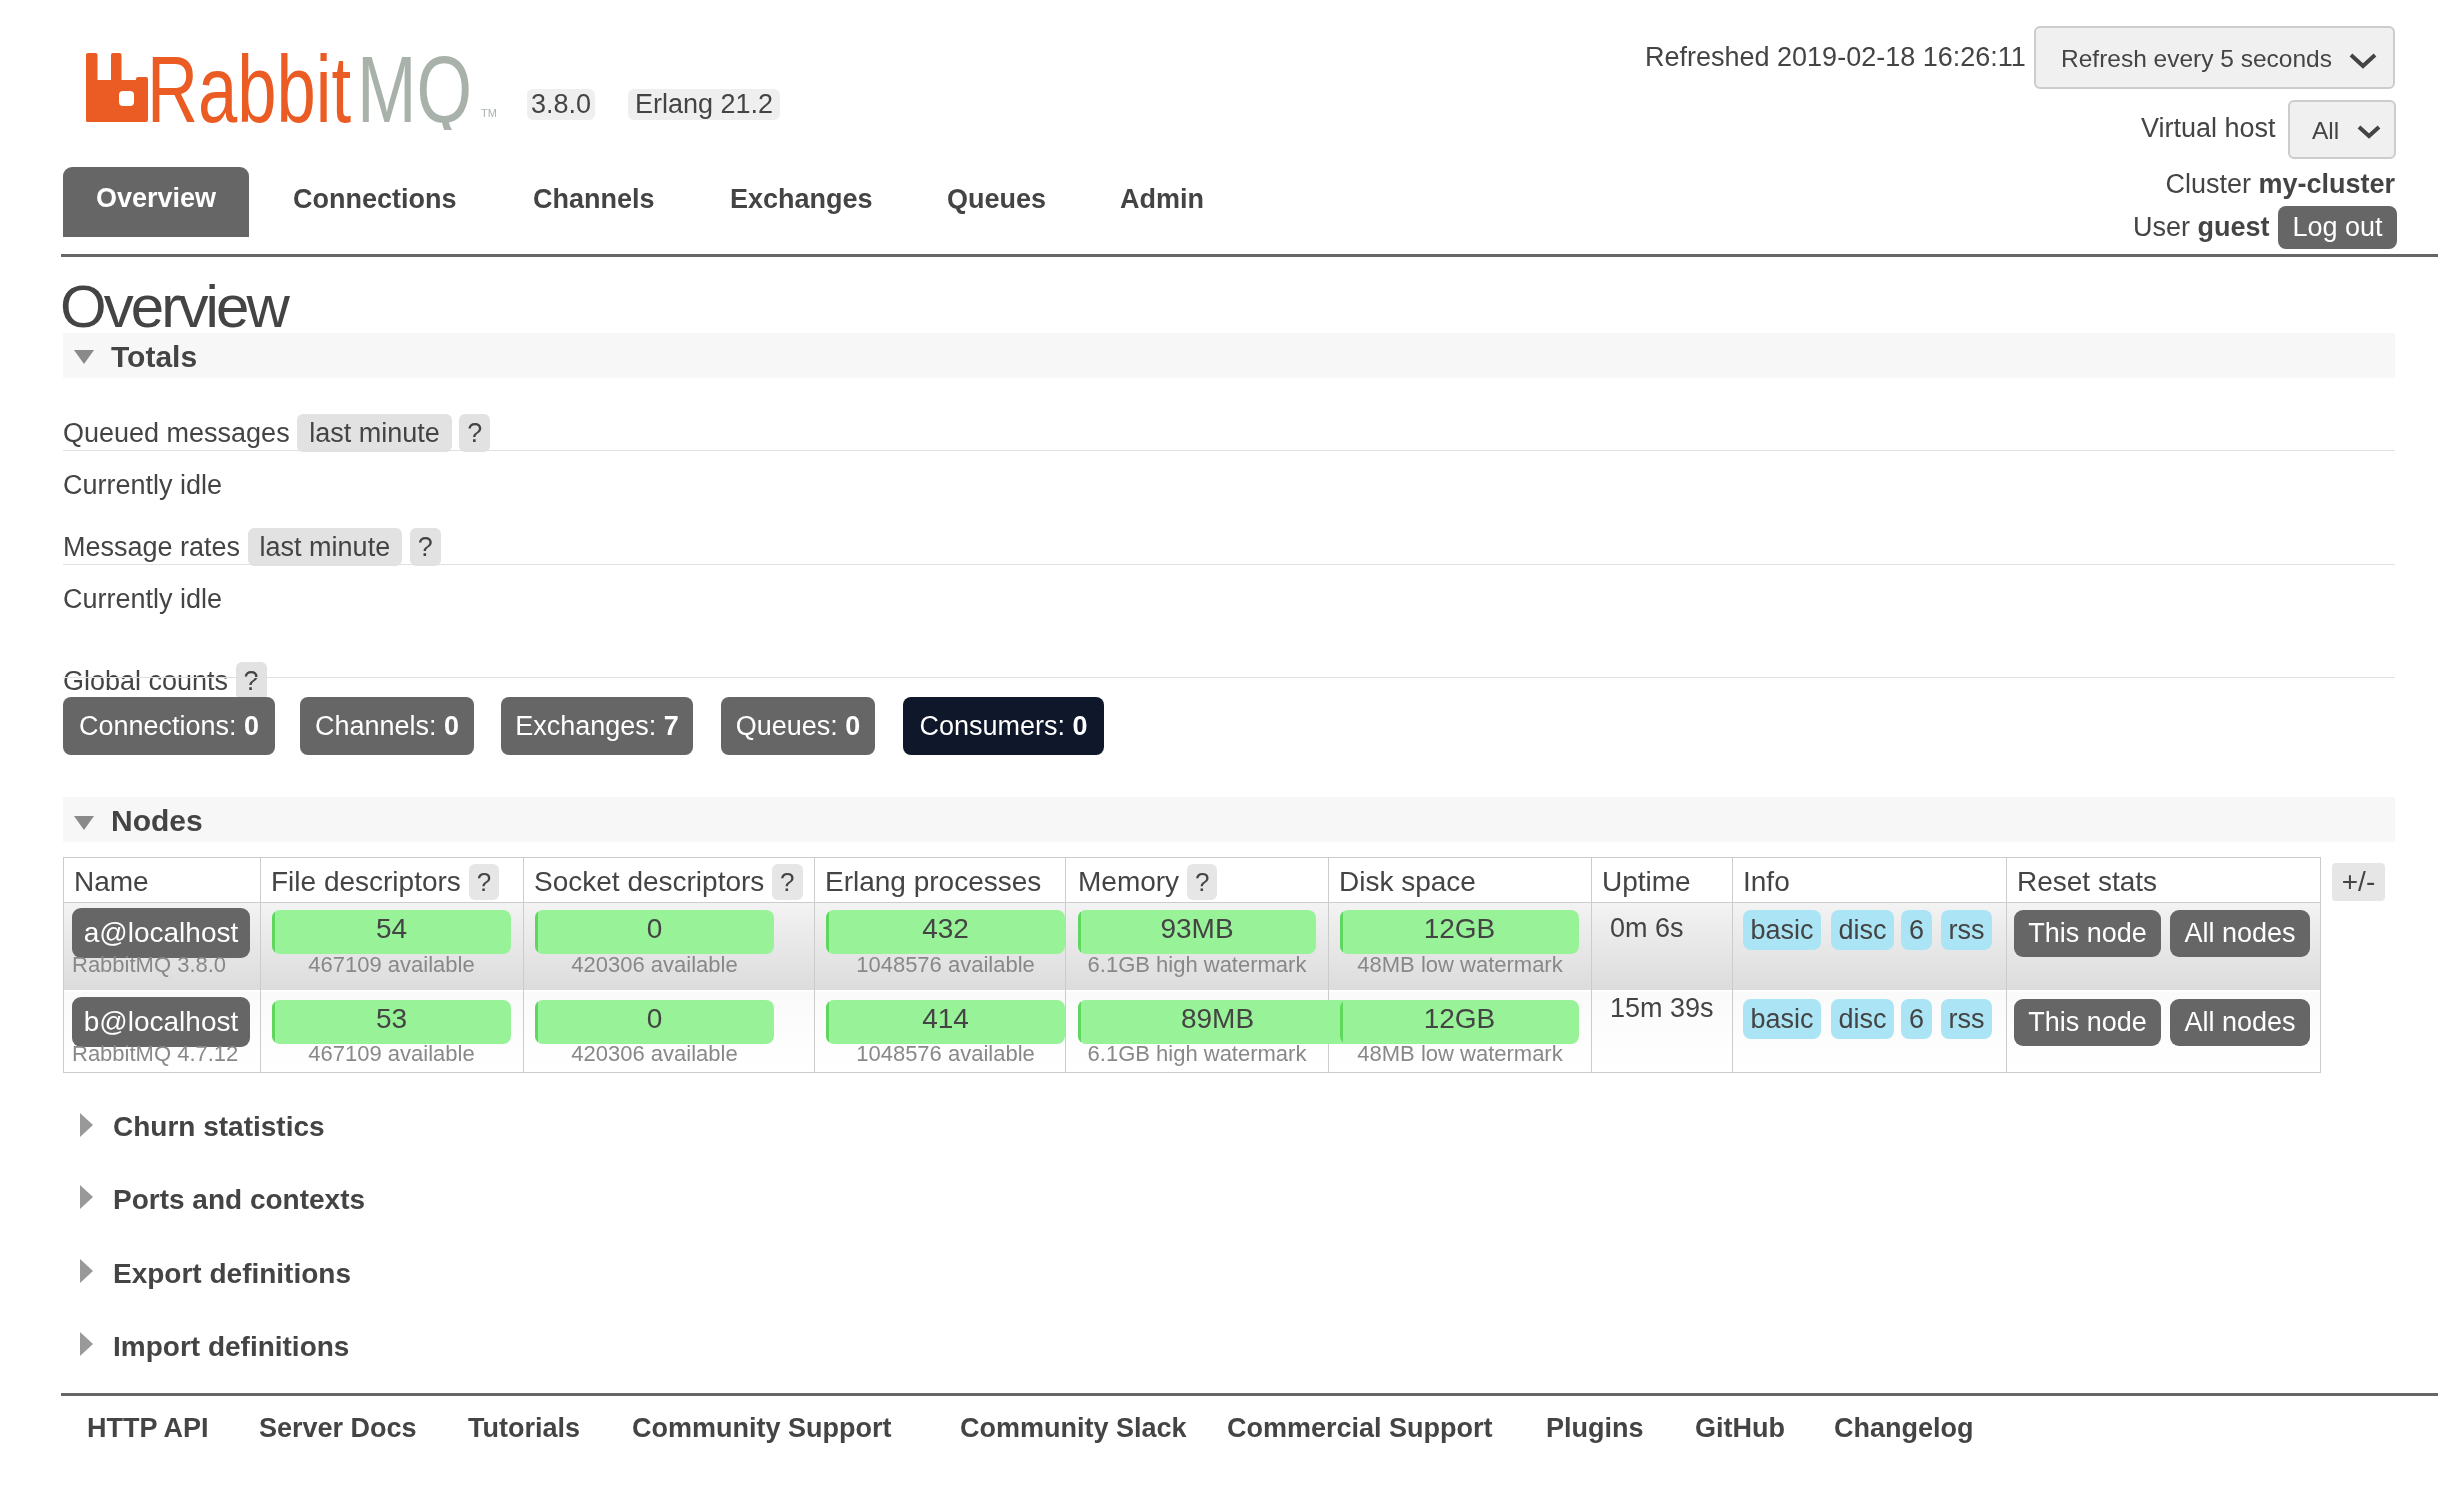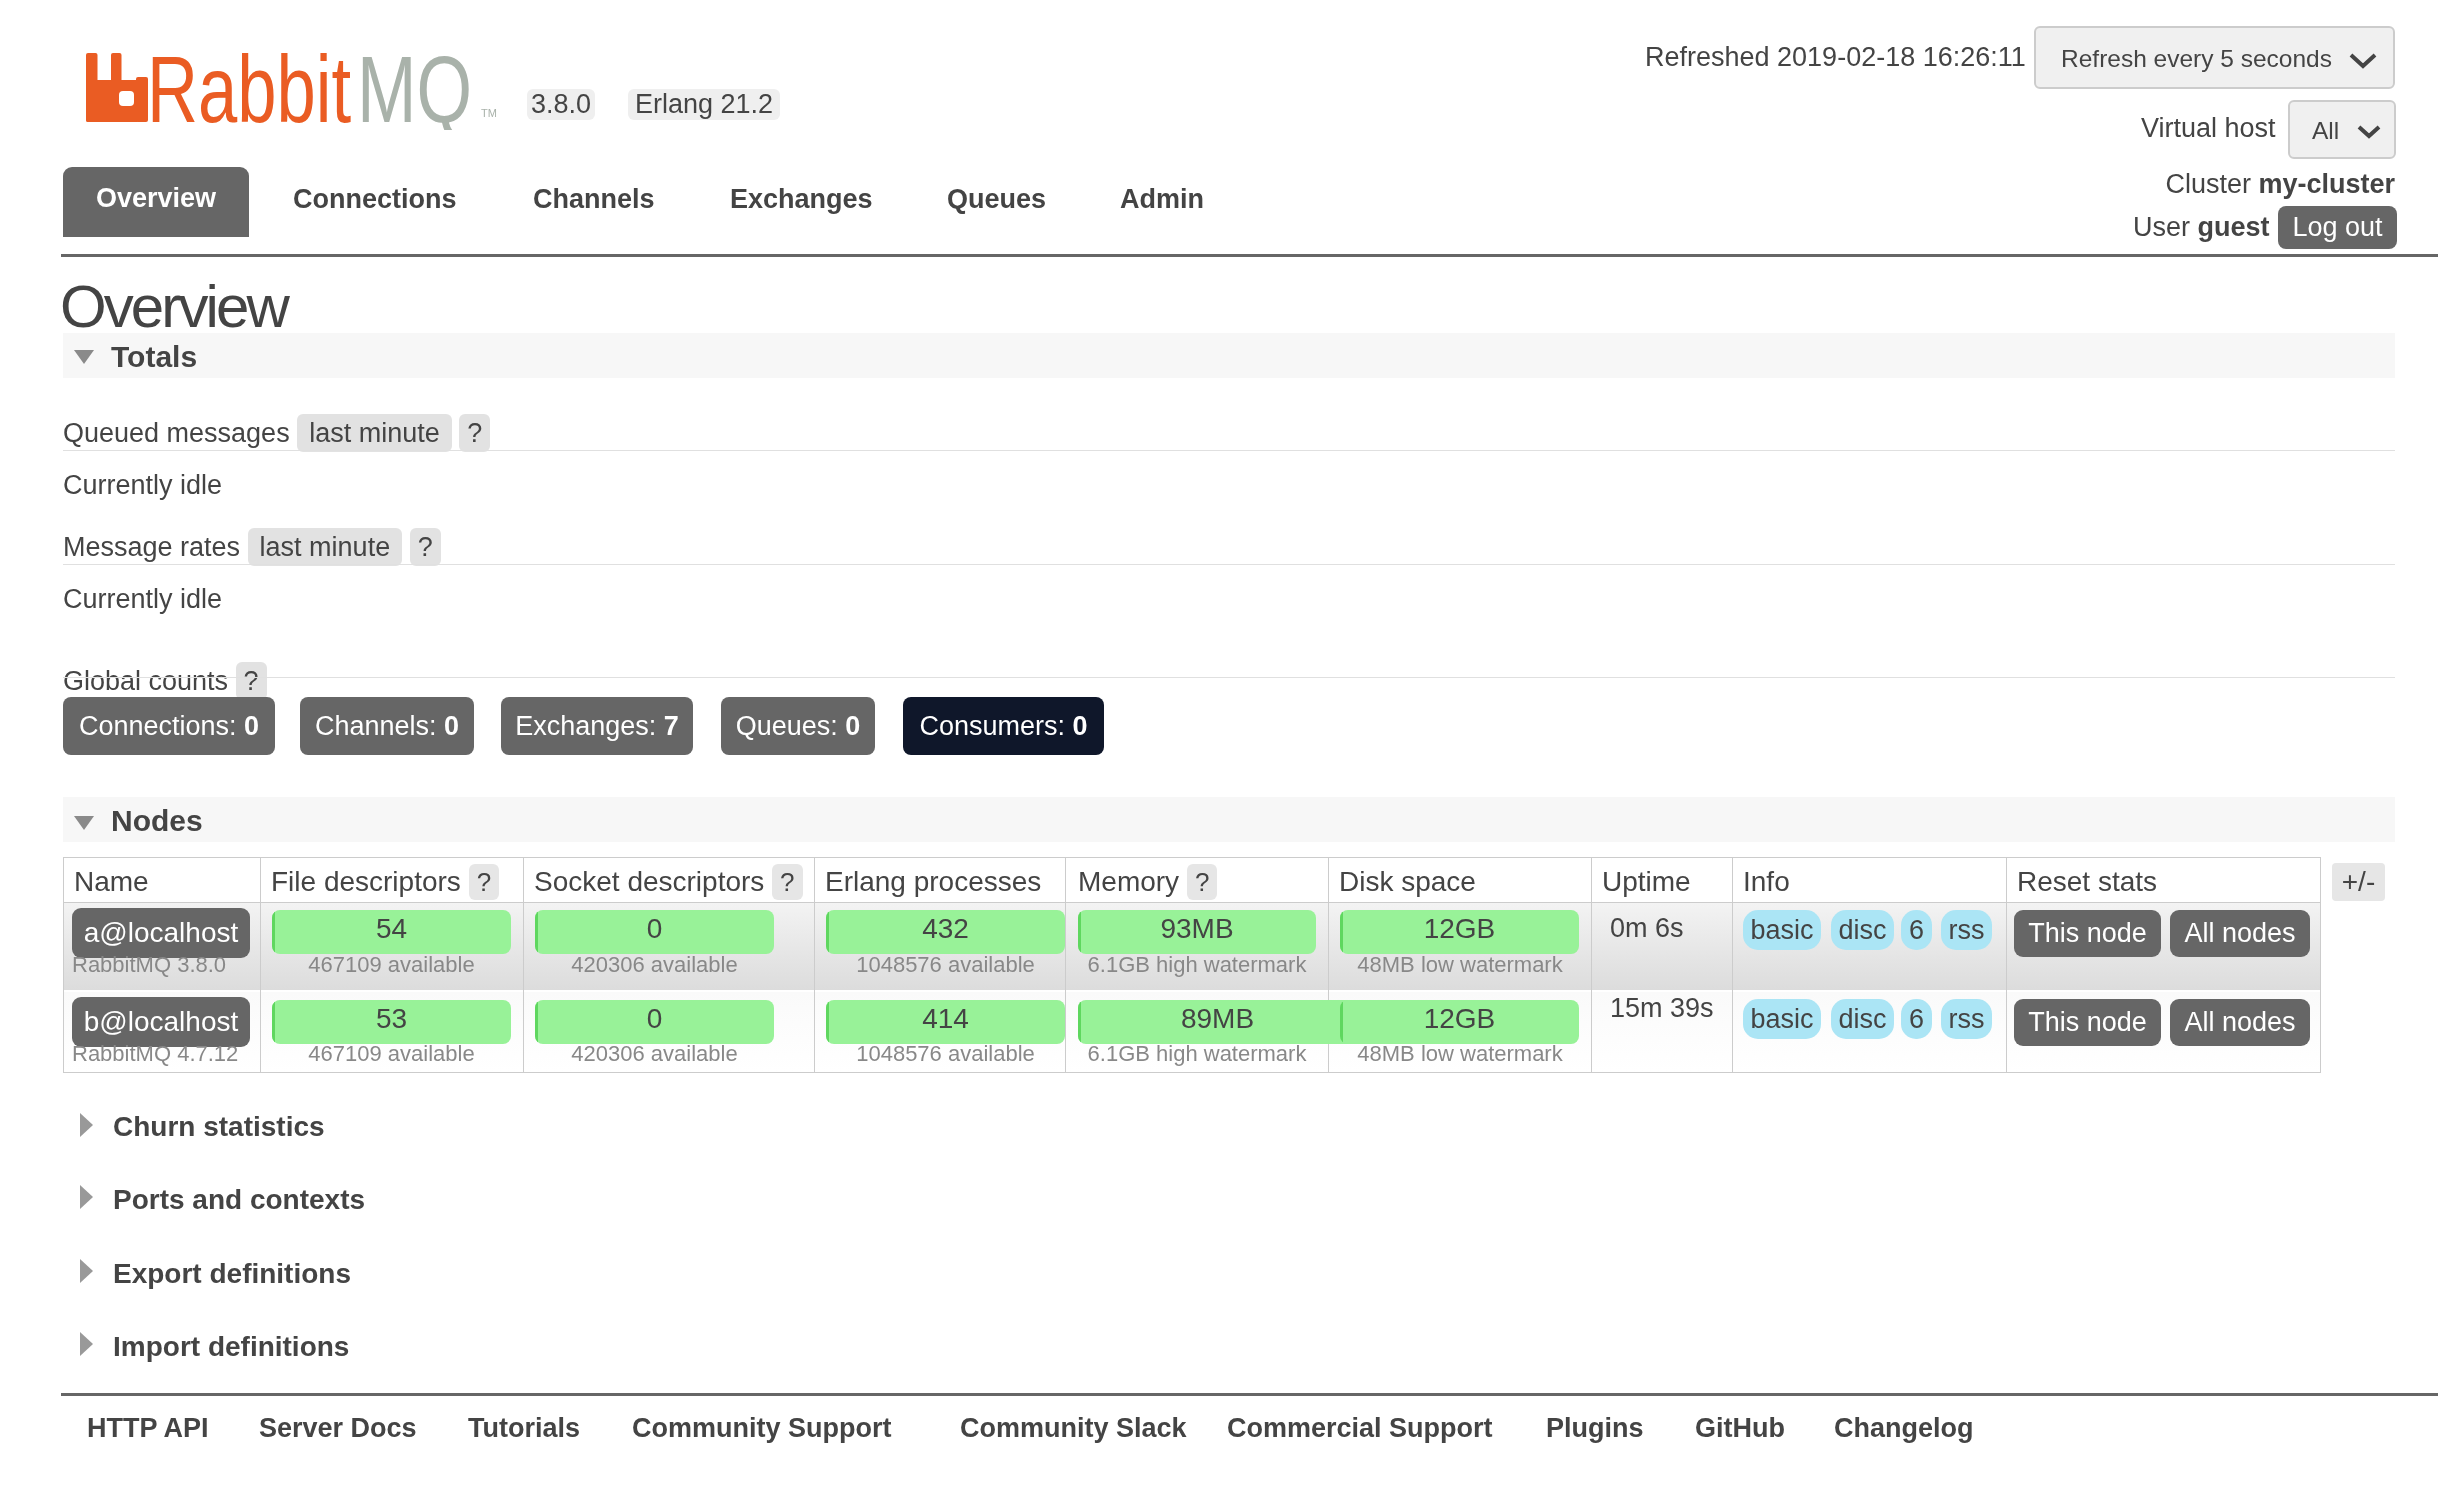--- a/index.html
+++ b/index.html
@@ -7,21 +7,21 @@
 body { position:relative; overflow:hidden; }
 .abs { position:absolute; }
 .b { font-weight:bold; }
 .tag { background:#e6e6e6; color:#444; border-radius:6px; }
 .grad1 { background:linear-gradient(#f3f3f3,#dcdcdc); }
 .grad2 { background:linear-gradient(#fafafa,#ffffff); }
 .bar { background:#98f298; border-radius:8px; position:absolute; height:44px; text-align:center; font-size:28px; color:#444; line-height:37px; overflow:hidden; }
 .bar .used { position:absolute; left:0; top:0; bottom:0; width:3px; background:#5fd75f; }
 .sub { color:#888; font-size:22px; position:absolute; text-align:center; }
 .btn { background:#666; color:#fff; border-radius:8px; position:absolute; font-size:27px; text-align:center; }
-.bluetag { background:#abe5f5; border-radius:15px; position:absolute; height:40px; line-height:40px; font-size:27px; color:#444; text-align:center; top:910px; }
+.bluetag { background:#abe5f5; border-radius:8px; position:absolute; height:40px; line-height:40px; font-size:27px; color:#444; text-align:center; top:910px; }
 .tri-d { width:0; height:0; border-left:10px solid transparent; border-right:10px solid transparent; border-top:14px solid #8a8a8a; position:absolute; }
 .tri-r { width:0; height:0; border-top:12px solid transparent; border-bottom:12px solid transparent; border-left:13px solid #999; position:absolute; }
 .secbar { position:absolute; left:63px; width:2332px; height:45px; background:#f7f7f7; }
 .hrline { position:absolute; left:61px; width:2377px; height:2px; background:#666; }
 .underl { position:absolute; left:63px; width:2332px; height:1px; background:#e0e0e0; }
 .selbox { position:absolute; background:#f0f0f0; border:2px solid #ccc; border-radius:6px; }
 .vline { position:absolute; top:857px; height:216px; width:1px; background:#ccc; }
 </style>
 </head>
 <body>

